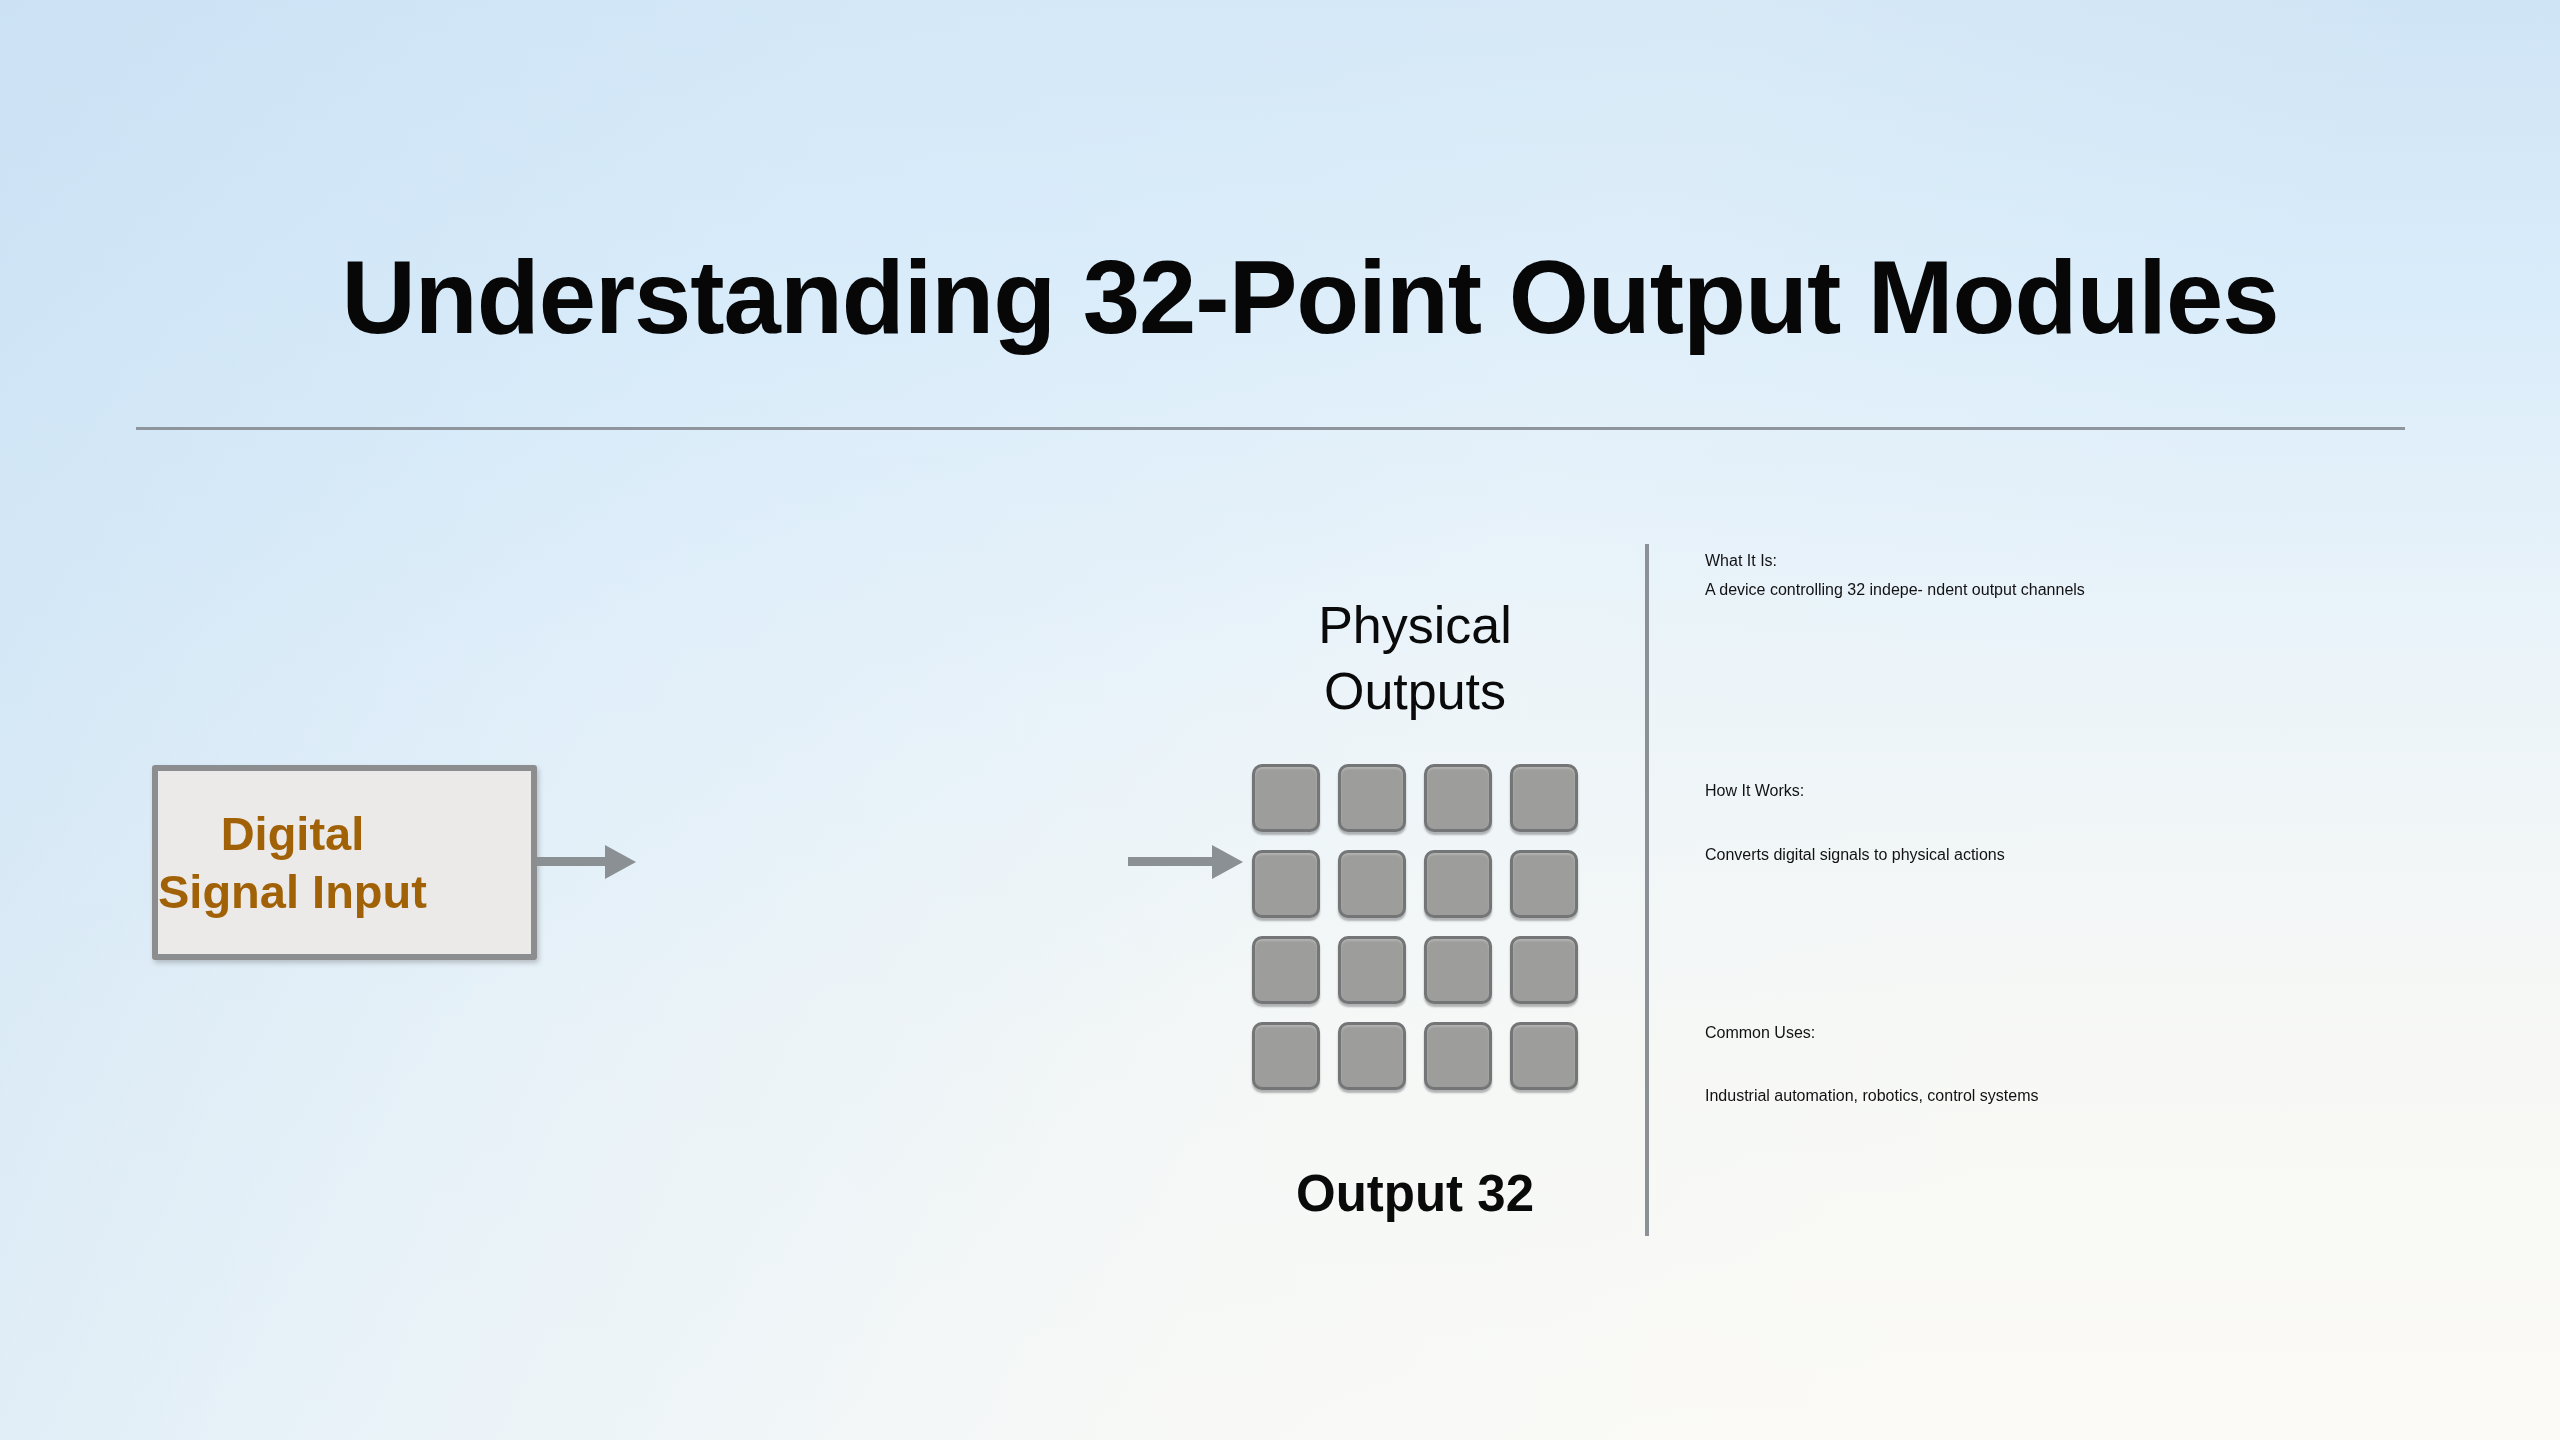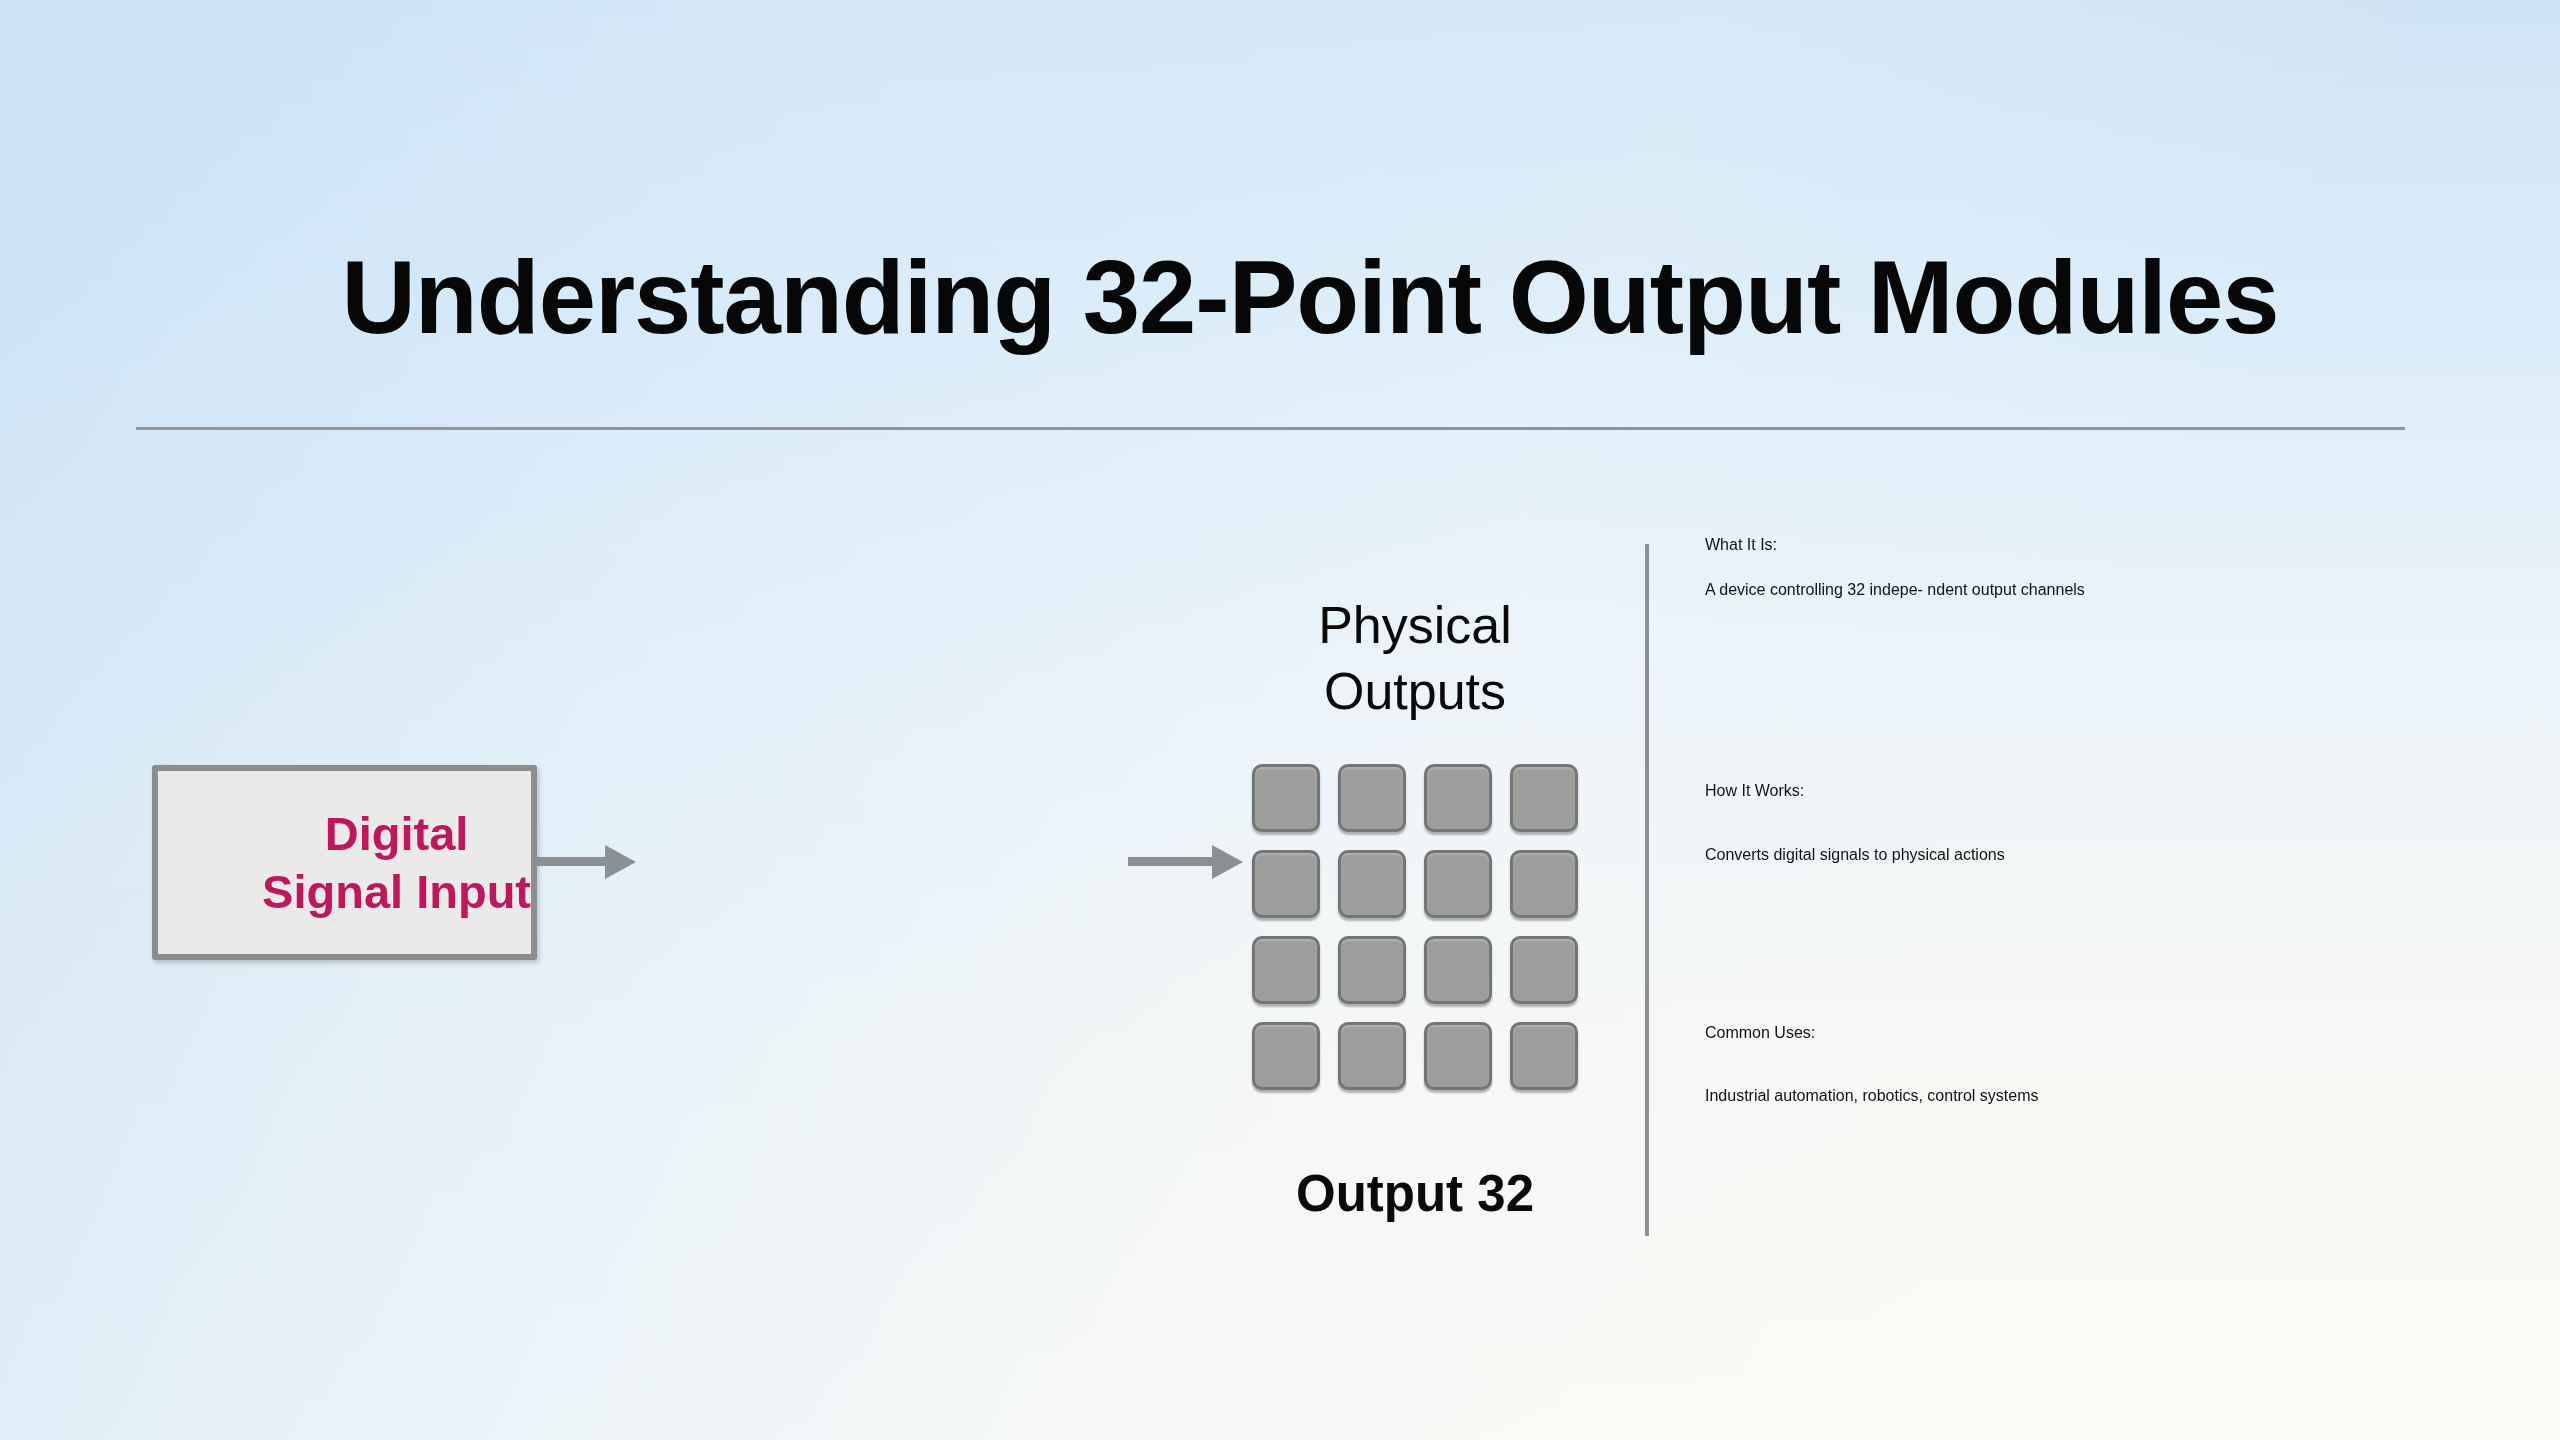--- a/index.html
+++ b/index.html
@@ -20,22 +20,22 @@
     letter-spacing:-1px;color:#070708;white-space:nowrap;
   }
   .divider-h{
     position:absolute;left:136px;top:427px;width:2269px;height:3px;
     background:#8e959c;
   }
   .node{
     position:absolute;box-sizing:border-box;
     background:#eceae8;border:6px solid #8c8d8f;border-radius:3px;
     box-shadow:2px 3px 5px rgba(70,70,70,.28);
-    display:flex;align-items:center;justify-content:flex-end;
-    text-align:center;font-weight:700;color:#be185d;white-space:pre-line;
+    display:flex;align-items:center;justify-content:flex-start;
+    text-align:center;font-weight:700;color:#a16207;white-space:pre-line;
   }
   .node.input{left:152px;top:765px;width:385px;height:195px;font-size:47px;line-height:58px;}
   .node.module{left:633px;top:685px;width:495px;height:362px;font-size:50px;line-height:63px;}
   .arrow-shaft{position:absolute;height:9px;background:#8a9093;}
   .arrow-head{
     position:absolute;width:0;height:0;
     border-top:17px solid transparent;border-bottom:17px solid transparent;
     border-left:31px solid #8a9093;
   }
   .outputs-title{
@@ -56,21 +56,21 @@
     position:absolute;left:1222px;width:386px;text-align:center;
     font-weight:700;font-size:51px;line-height:60px;white-space:pre;color:#0a0a0b;
   }
   .out-label.first{top:1100px;}
   .out-label.last{top:1164px;}
   .divider-v{
     position:absolute;left:1645px;top:544px;width:4px;height:692px;
     background:#8b9197;
   }
   .info{position:absolute;left:1705px;width:770px;color:#121214;}
-  .s1h{top:536px;} .s1b{top:581px;}
+  .s1h{top:552px;} .s1b{top:581px;}
   .s2h{top:782px;} .s2b{top:846px;}
   .s3h{top:1024px;}.s3b{top:1087px;}
 </style>
 </head>
 <body>
 
 <div class="stage">
 
   <div class="title">Understanding 32-Point Output Modules</div>
 

